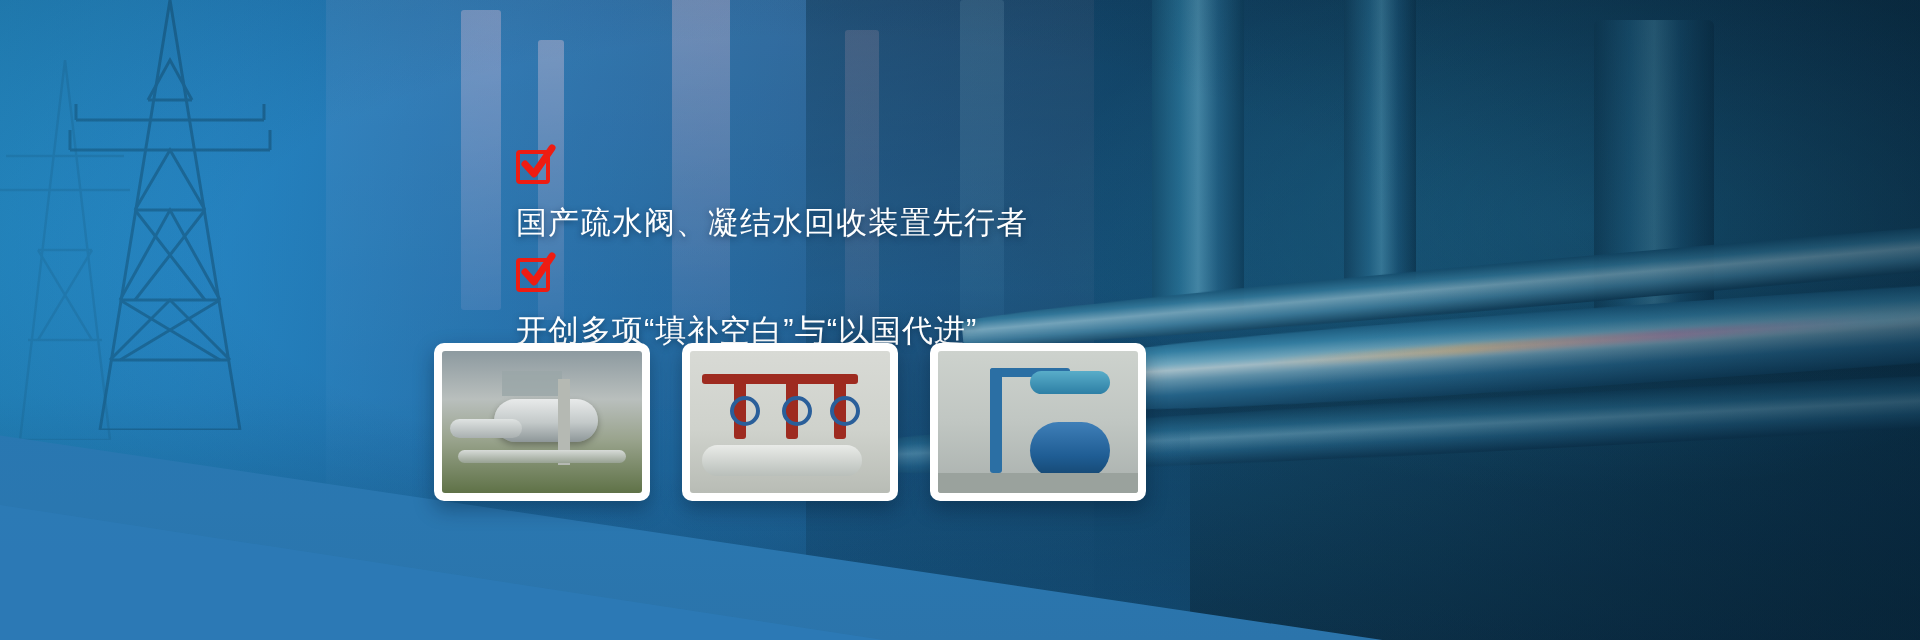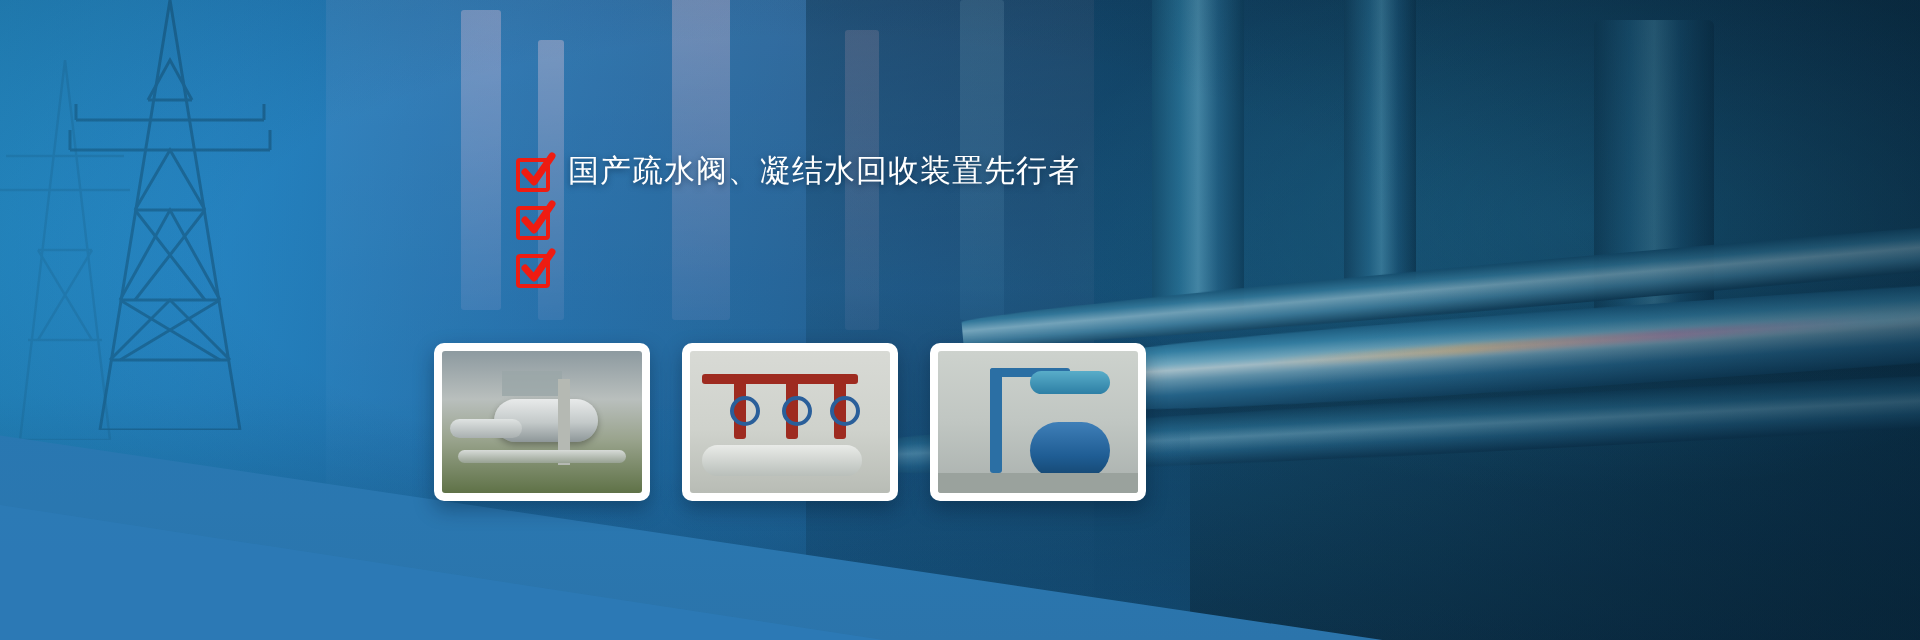--- a/index.html
+++ b/index.html
@@ -126,21 +126,21 @@
     paint-order:stroke fill;
     text-shadow:0 0 18px rgba(255,80,60,.55), 0 4px 10px rgba(0,0,0,.35);
     white-space:nowrap;
     line-height:1.05;
   }
 
   .bullets{
     position:absolute;left:516px;top:150px;
     display:flex;flex-direction:column;gap:14px;
   }
-  .bullet{display:flex;align-items:flex-end;gap:18px;}
+  .bullet{display:flex;align-items:flex-start;gap:18px;flex-direction:column;}
   .chk{
     width:34px;height:34px;flex:0 0 34px;
     border:4px solid #ee1c12;
     border-radius:4px;
     position:relative;
     box-sizing:border-box;
   }
   .chk svg{position:absolute;left:-3px;top:-10px;width:42px;height:42px;overflow:visible;}
   .bullet-text{
     font-size:31px;
@@ -270,20 +270,21 @@
         </span>
         <span class="bullet-text">国产疏水阀、凝结水回收装置先行者</span>
       </div>
 
       <div class="bullet">
         <span class="chk">
           <svg viewBox="0 0 42 42">
               <path d="M8 20 L17 30 L35 4" fill="none" stroke="#ee1c12" stroke-width="7" stroke-linecap="round" stroke-linejoin="round"></path>
             </svg>
         </span>
+        <span class="bullet-text">开创多项“填补空白”与“以国代进”</span>
       </div>
 
       <div class="bullet">
         <span class="chk">
           <svg viewBox="0 0 42 42">
               <path d="M8 20 L17 30 L35 4" fill="none" stroke="#ee1c12" stroke-width="7" stroke-linecap="round" stroke-linejoin="round"></path>
             </svg>
         </span>
       </div>
 

